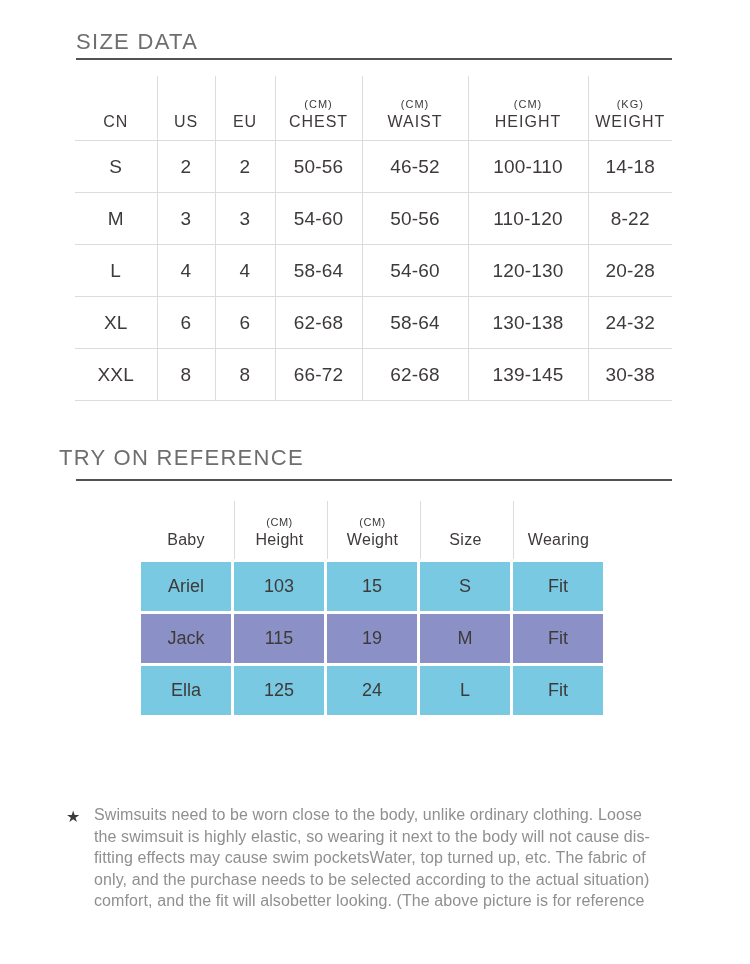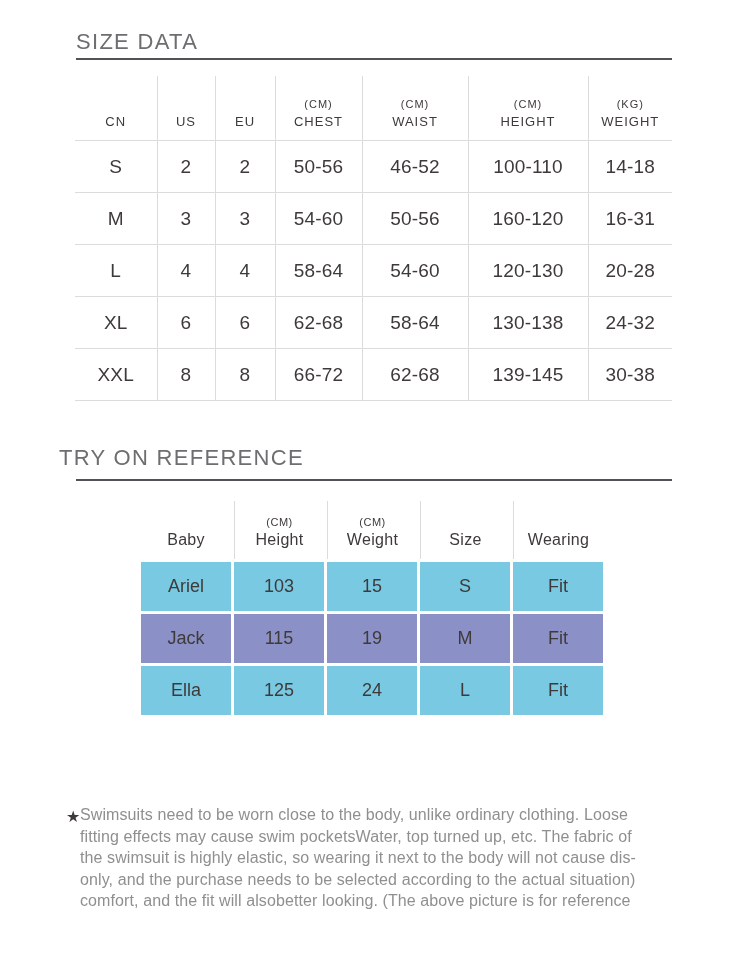--- a/index.html
+++ b/index.html
@@ -21,41 +21,41 @@
   #sizeTable{
     position:absolute;left:75px;top:64px;width:597px;
     border-collapse:collapse;table-layout:fixed;color:var(--table-text);
   }
   #sizeTable th{font-weight:normal;vertical-align:bottom;padding:0 0 9px 0;height:55px;text-align:center;}
   #sizeTable thead tr{border-bottom:1px solid var(--grid-line);}
   #sizeTable tbody tr{border-bottom:1px solid var(--grid-line);}
   #sizeTable th:not(:first-child),
   #sizeTable td:not(:first-child){border-left:1px solid var(--grid-line);}
   #sizeTable .unit{display:block;font-size:11px;letter-spacing:1px;line-height:13px;min-height:13px;}
-  #sizeTable .clabel{display:block;font-size:13px;letter-spacing:1px;line-height:18px;margin-top:2px;}
+  #sizeTable .clabel{display:block;font-size:16px;letter-spacing:1px;line-height:18px;margin-top:2px;}
   #sizeTable td{height:49px;text-align:center;font-size:19px;letter-spacing:0.2px;}
 
   
   #tryTable{
     position:absolute;left:138px;top:486px;
     border-collapse:separate;border-spacing:3px;color:var(--table-text);
   }
   #tryTable col{width:90px;}
   #tryTable th{font-weight:normal;vertical-align:bottom;padding:0 0 10px 0;height:48px;text-align:center;font-size:16px;letter-spacing:0.3px;}
   #tryTable th:not(:first-child){border-left:1px solid var(--grid-line);}
   #tryTable .unit{display:block;font-size:11px;letter-spacing:0.5px;line-height:13px;min-height:13px;}
   #tryTable .clabel{display:block;font-size:16px;line-height:19px;margin-top:1px;}
   #tryTable td{height:47px;text-align:center;font-size:18px;}
   #tryTable td.blue{background:var(--row-blue);}
   #tryTable td.purple{background:var(--row-purple);}
 
   
   .note-star{position:absolute;left:66px;top:795px;font-size:16px;color:var(--table-text);}
   .note{
-    position:absolute;left:80px;top:792px;width:606px;
+    position:absolute;left:94px;top:792px;width:606px;
     font-size:16px;line-height:21.6px;color:var(--note-text);letter-spacing:0.1px;
   }
 </style>
 </head>
 <body>
 
 <div class="page">
 
   <div id="title1" class="sec-title">SIZE DATA</div>
   <div id="rule1" class="rule"></div>
@@ -111,22 +111,22 @@
           <td>46-52</td>
           <td>100-110</td>
           <td>14-18</td>
         </tr>
         <tr>
           <td>M</td>
           <td>3</td>
           <td>3</td>
           <td>54-60</td>
           <td>50-56</td>
-          <td>160-120</td>
-          <td>16-31</td>
+          <td>110-120</td>
+          <td>8-22</td>
         </tr>
         <tr>
           <td>L</td>
           <td>4</td>
           <td>4</td>
           <td>58-64</td>
           <td>54-60</td>
           <td>120-130</td>
           <td>20-28</td>
         </tr>
@@ -207,19 +207,19 @@
           <td class="blue">24</td>
           <td class="blue">L</td>
           <td class="blue">Fit</td>
         </tr>
       </tbody>
   </table>
 
   <span class="note-star">★</span>
   <div class="note" id="noteLines">
       <div>Swimsuits need to be worn close to the body, unlike ordinary clothing. Loose</div>
+      <div>the swimsuit is highly elastic, so wearing it next to the body will not cause dis-</div>
       <div>fitting effects may cause swim pocketsWater, top turned up, etc. The fabric of</div>
-      <div>the swimsuit is highly elastic, so wearing it next to the body will not cause dis-</div>
       <div>only, and the purchase needs to be selected according to the actual situation)</div>
       <div>comfort, and the fit will alsobetter looking. (The above picture is for reference</div>
     </div>
 
 </div>
 
 </body></html>

